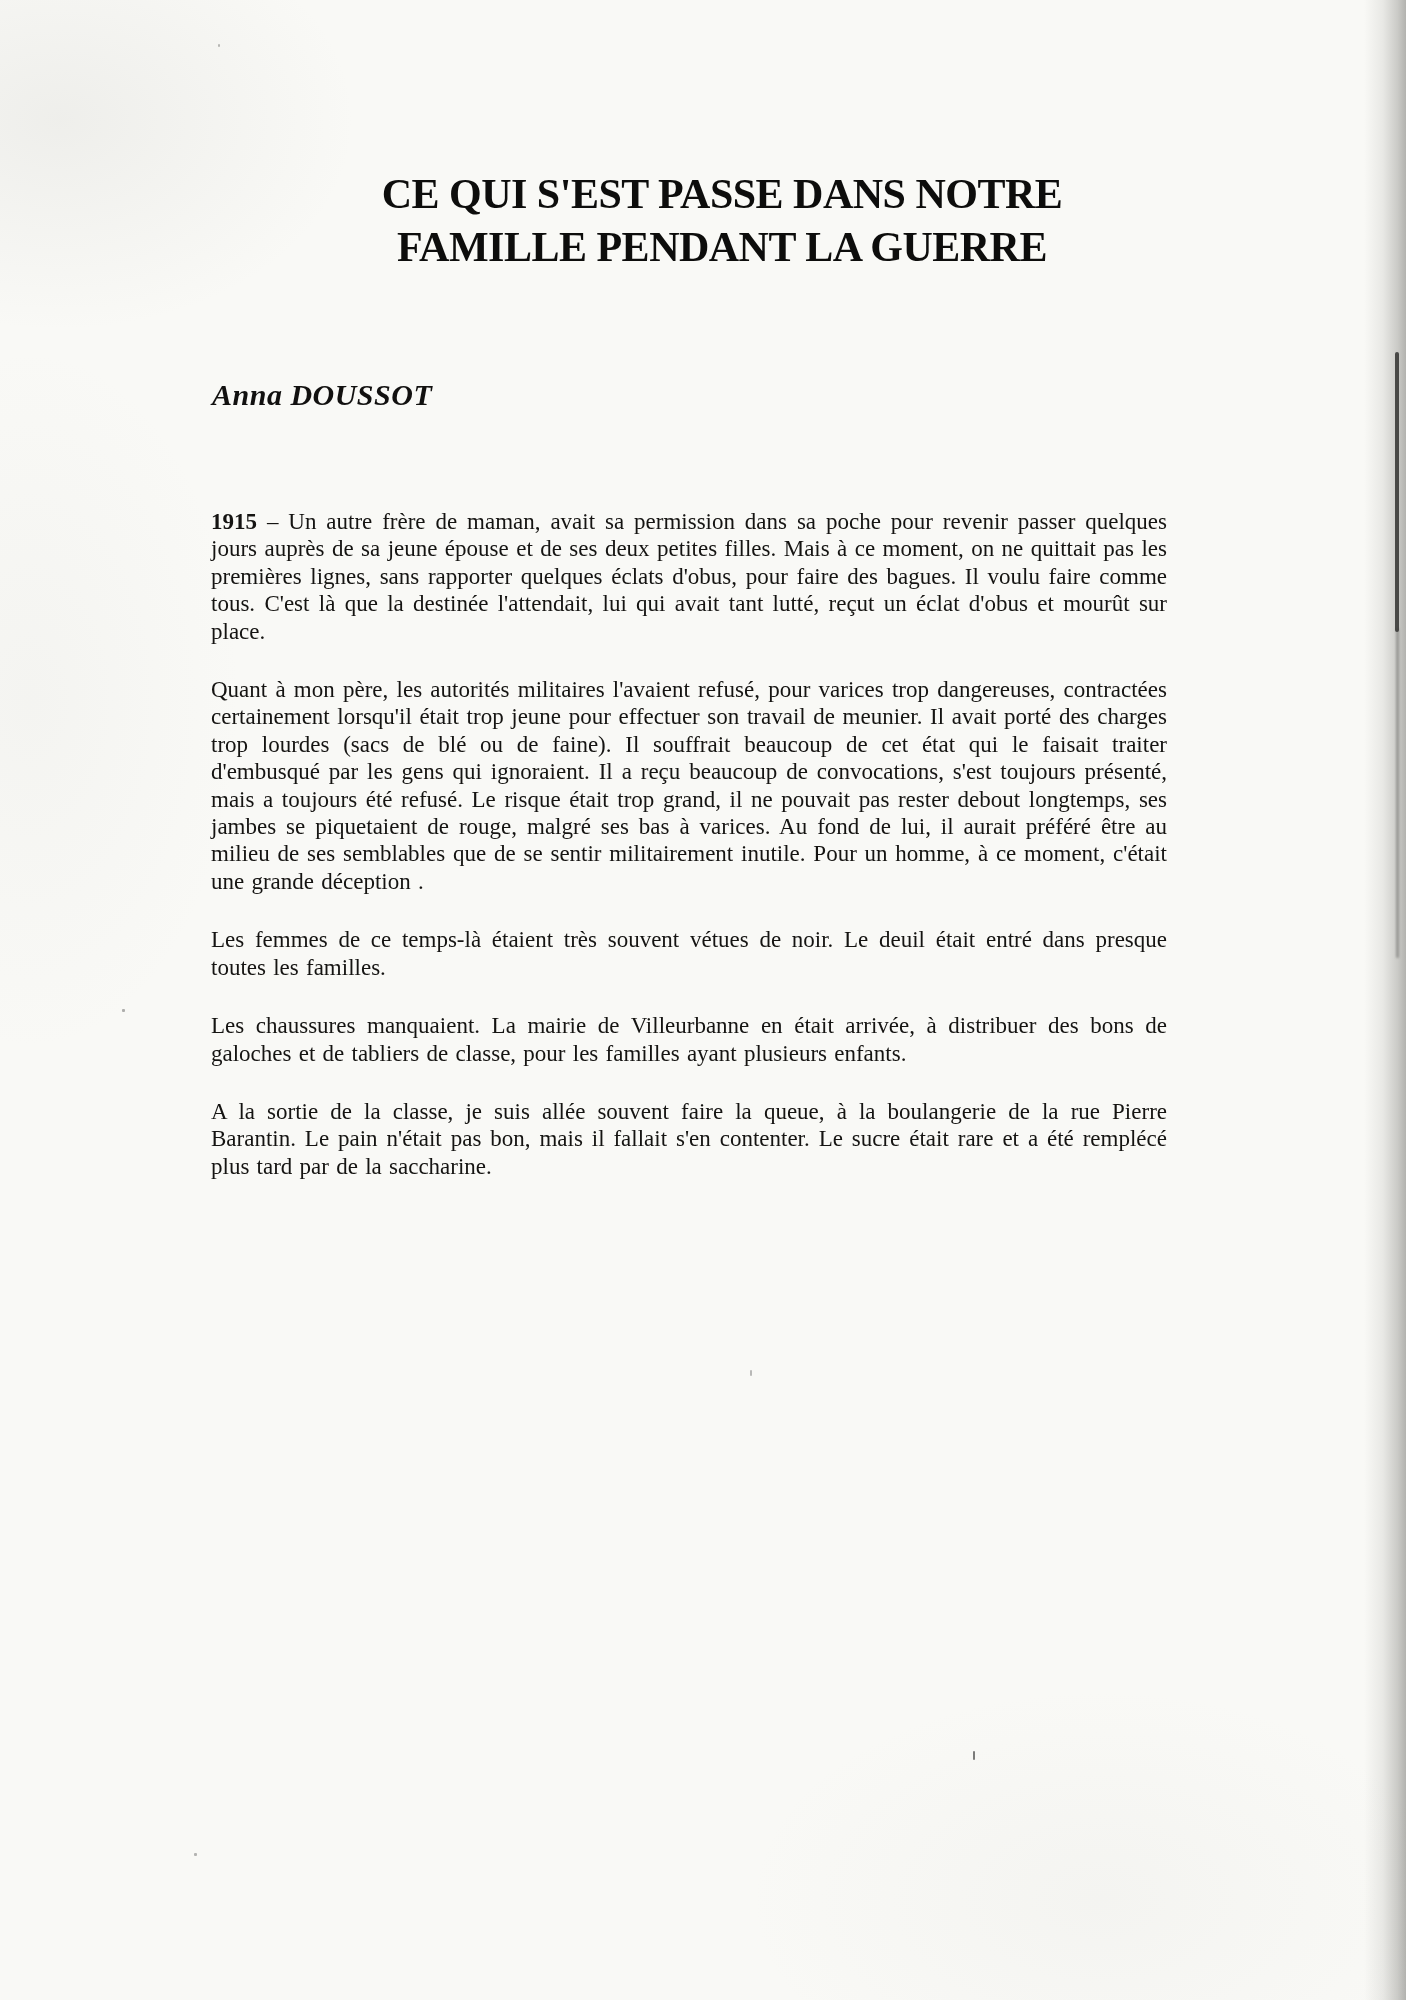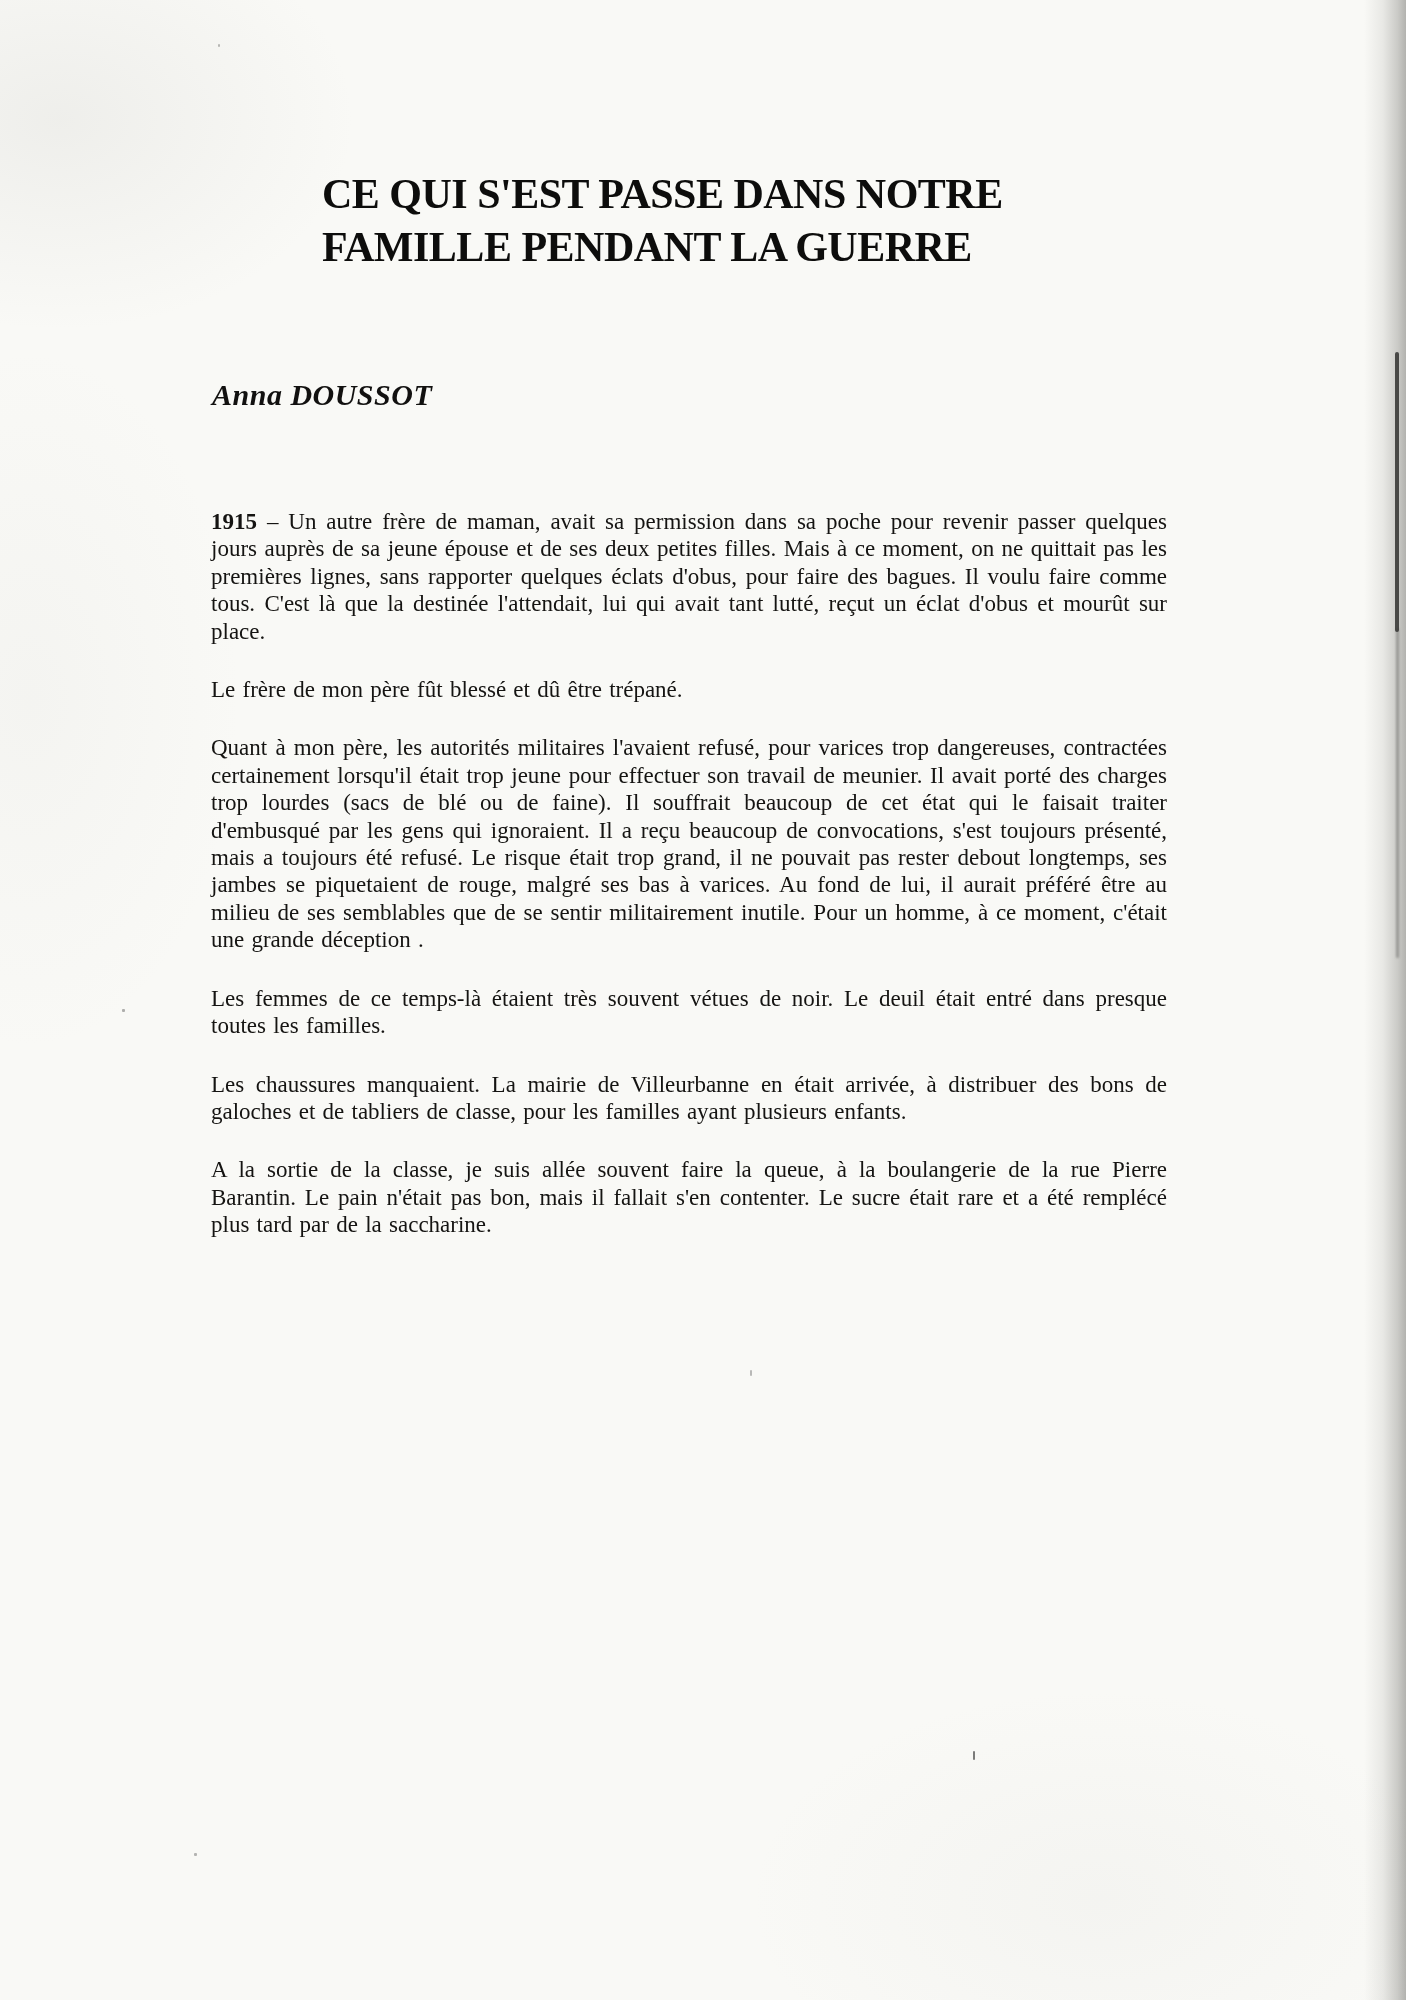--- a/index.html
+++ b/index.html
@@ -46,20 +46,21 @@
     width: 3px; height: 330px;
     border-radius: 3px;
     background: rgba(60,60,57,0.35);
     filter: blur(1px);
   }
   .doc-title {
     position: absolute;
     top: 168px;
     left: 322px;
     width: 800px;
+    text-align: center;
     font-weight: bold;
     font-size: 42px;
     line-height: 53px;
     letter-spacing: -0.5px;
     color: #0d0d0c;
   }
   .doc-author {
     position: absolute;
     top: 378px;
     left: 212px;
@@ -103,21 +104,20 @@
 
   <div class="doc-title">
     <div>CE QUI S'EST PASSE DANS NOTRE</div>
     <div>FAMILLE PENDANT LA GUERRE</div>
   </div>
 
   <div class="doc-author">Anna DOUSSOT</div>
 
   <div class="doc-body">
     <p><span class="lead-bold">1915</span><span> – Un autre frère de maman, avait sa permission dans sa poche pour revenir passer quelques jours auprès de sa jeune épouse et de ses deux petites filles. Mais à ce moment, on ne quittait pas les premières lignes, sans rapporter quelques éclats d'obus, pour faire des bagues. Il voulu faire comme tous. C'est là que la destinée l'attendait, lui qui avait tant lutté, reçut un éclat d'obus et mourût sur place.</span></p>
-    <p>Le frère de mon père fût blessé et dû être trépané.</p>
     <p>Quant à mon père, les autorités militaires l'avaient refusé, pour varices trop dangereuses, contractées certainement  lorsqu'il était trop jeune pour effectuer son travail de meunier. Il avait porté des charges trop lourdes (sacs de blé ou de faine). Il souffrait beaucoup de cet état qui le faisait traiter d'embusqué par les gens qui ignoraient. Il a reçu beaucoup de convocations, s'est toujours présenté, mais a toujours été refusé. Le risque était trop grand, il ne pouvait pas rester debout longtemps, ses jambes se piquetaient de rouge, malgré ses bas à varices. Au fond de lui, il aurait préféré être au milieu de ses semblables que de se sentir militairement inutile. Pour un homme, à ce moment, c'était une grande déception .</p>
     <p>Les femmes de ce temps-là étaient très souvent vétues de noir. Le deuil était entré dans presque toutes les familles.</p>
     <p>Les chaussures manquaient. La mairie de Villeurbanne en était arrivée, à distribuer des bons de galoches et de tabliers de classe, pour les familles ayant plusieurs enfants.</p>
     <p>A la sortie de la classe, je suis allée souvent faire la queue, à la boulangerie de la rue Pierre Barantin. Le pain n'était pas bon, mais il fallait s'en contenter. Le sucre était rare et a été remplécé plus tard par de la saccharine.</p>
   </div>
 
   <div class="speck" style="left:973px; top:1751px; width:2px; height:9px;"></div>
   <div class="speck" style="left:122px; top:1009px; width:3px; height:3px; opacity:.6;"></div>
   <div class="speck" style="left:750px; top:1370px; width:2px; height:6px; opacity:.5;"></div>
   <div class="speck" style="left:218px; top:44px; width:2px; height:3px; opacity:.5;"></div>

